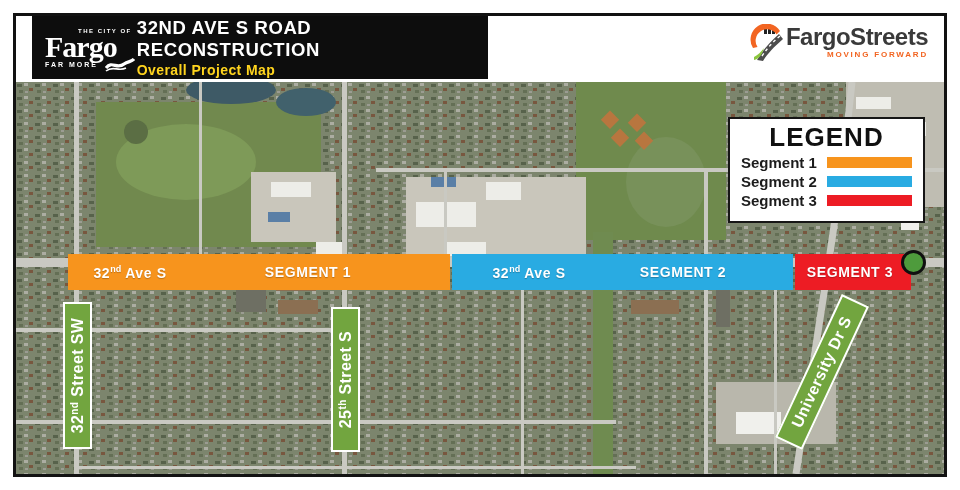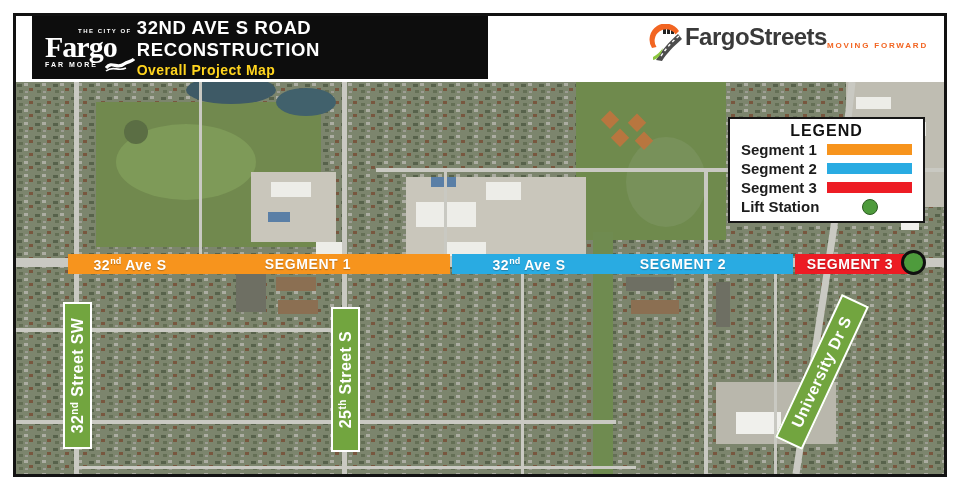--- a/index.html
+++ b/index.html
@@ -10,46 +10,46 @@
   .header-black{position:absolute;left:16px;top:0;width:456px;height:63px;background:#0d0d0d;display:flex;align-items:center;}
   .citylogo{margin-left:13px;width:95px;color:#fff;position:relative;}
   .citylogo .top{font-size:6px;letter-spacing:1.5px;font-weight:bold;text-align:center;margin-left:28px;}
   .citylogo .name{font-family:"Liberation Serif", serif;font-weight:bold;font-size:30px;line-height:26px;letter-spacing:-1px;}
   .citylogo .bottom{font-size:7px;letter-spacing:2px;font-weight:bold;margin-top:1px;}
   .citylogo svg{position:absolute;right:2px;bottom:-4px;}
   .titleblock{}
   .title{color:#fff;font-size:18.5px;font-weight:bold;letter-spacing:.6px;}
   .subtitle{color:#ffd41e;font-size:14px;font-weight:bold;letter-spacing:.4px;margin-top:1px;}
   .brand{position:absolute;right:16px;top:8px;display:flex;align-items:flex-start;}
-  .brand-text{display:flex;align-items:flex-end;}
+  .brand-text{display:flex;flex-direction:column;align-items:flex-end;}
   .brand-name{font-size:24px;font-weight:bold;color:#3a3a3a;letter-spacing:-.5px;line-height:26px;}
   .brand-tagline{font-size:8px;font-weight:bold;color:#f26522;letter-spacing:1.8px;margin-top:0;}
   
   .map{position:relative;width:100%;height:392px;overflow:hidden;background:#7c856d;}
   .map svg.sat{position:absolute;left:0;top:0;}
-  .segbar{position:absolute;top:172px;height:20px;z-index:3;}
+  .segbar{position:absolute;top:172px;height:36px;z-index:3;}
   .segbar .street,.segbar .seglabel{position:absolute;top:50%;transform:translate(-50%,-50%);
     white-space:nowrap;color:#fff;font-weight:bold;font-size:14px;letter-spacing:.6px;text-shadow:0 1px 1px rgba(0,0,0,.25);}
   .segbar sup{font-size:9px;vertical-align:6px;letter-spacing:0;}
   .seg1{left:52px;width:382px;}
   .seg2{left:436px;width:341px;}
   .seg3{left:779px;width:116px;}
   .lift-dot{position:absolute;left:885px;top:168px;width:25px;height:25px;border-radius:50%;
     border:3px solid #101010;box-sizing:border-box;z-index:4;}
   .streetlabel{position:absolute;height:29px;box-sizing:border-box;border:2px solid #fff;z-index:3;
     display:flex;align-items:center;justify-content:center;color:#fff;font-weight:bold;font-size:16px;
     letter-spacing:.4px;white-space:nowrap;}
   .streetlabel sup{font-size:10px;vertical-align:5px;}
   .sl1{left:-12px;top:279px;width:147px;transform:rotate(-90deg);}
   .sl2{left:257px;top:283px;width:145px;transform:rotate(-90deg);}
   .sl3{left:727px;top:275px;width:158px;height:30px;transform:rotate(-65deg);}
   
   .legend{position:absolute;left:712px;top:35px;width:197px;height:106px;background:#fff;
     border:2px solid #161616;z-index:5;box-sizing:border-box;}
-  .legend-title{text-align:center;font-size:16px;font-weight:800;letter-spacing:1px;color:#111;margin-top:3px;}
+  .legend-title{text-align:center;font-size:26px;font-weight:800;letter-spacing:1px;color:#111;margin-top:3px;}
   .legend-row{display:flex;align-items:center;justify-content:space-between;padding:0 11px;height:19px;}
   .legend-label{font-size:15px;font-weight:bold;color:#1c1c1c;}
   .legend-swatch{width:85px;height:11px;}
   .legend-dotcell{width:85px;display:flex;justify-content:center;}
   .legend-dot{width:16px;height:16px;border-radius:50%;border:1.5px solid #2c5c22;box-sizing:border-box;}
 </style>
 </head>
 <body>
 
 <div class="frame">
@@ -188,22 +188,16 @@
         <span class="legend-swatch" style="background: rgb(247, 148, 29);"></span>
       </div>
       <div class="legend-row">
         <span class="legend-label">Segment 2</span>
         <span class="legend-swatch" style="background: rgb(41, 171, 226);"></span>
       </div>
       <div class="legend-row">
         <span class="legend-label">Segment 3</span>
         <span class="legend-swatch" style="background: rgb(237, 28, 36);"></span>
       </div>
-      <div class="legend-row">
-        <span class="legend-label">Lift Station</span>
-        <span class="legend-dotcell">
-            <span class="legend-dot" style="background: rgb(78, 155, 60);"></span>
-          </span>
-      </div>
     </div>
 
   </div>
 </div>
 
 </body></html>

